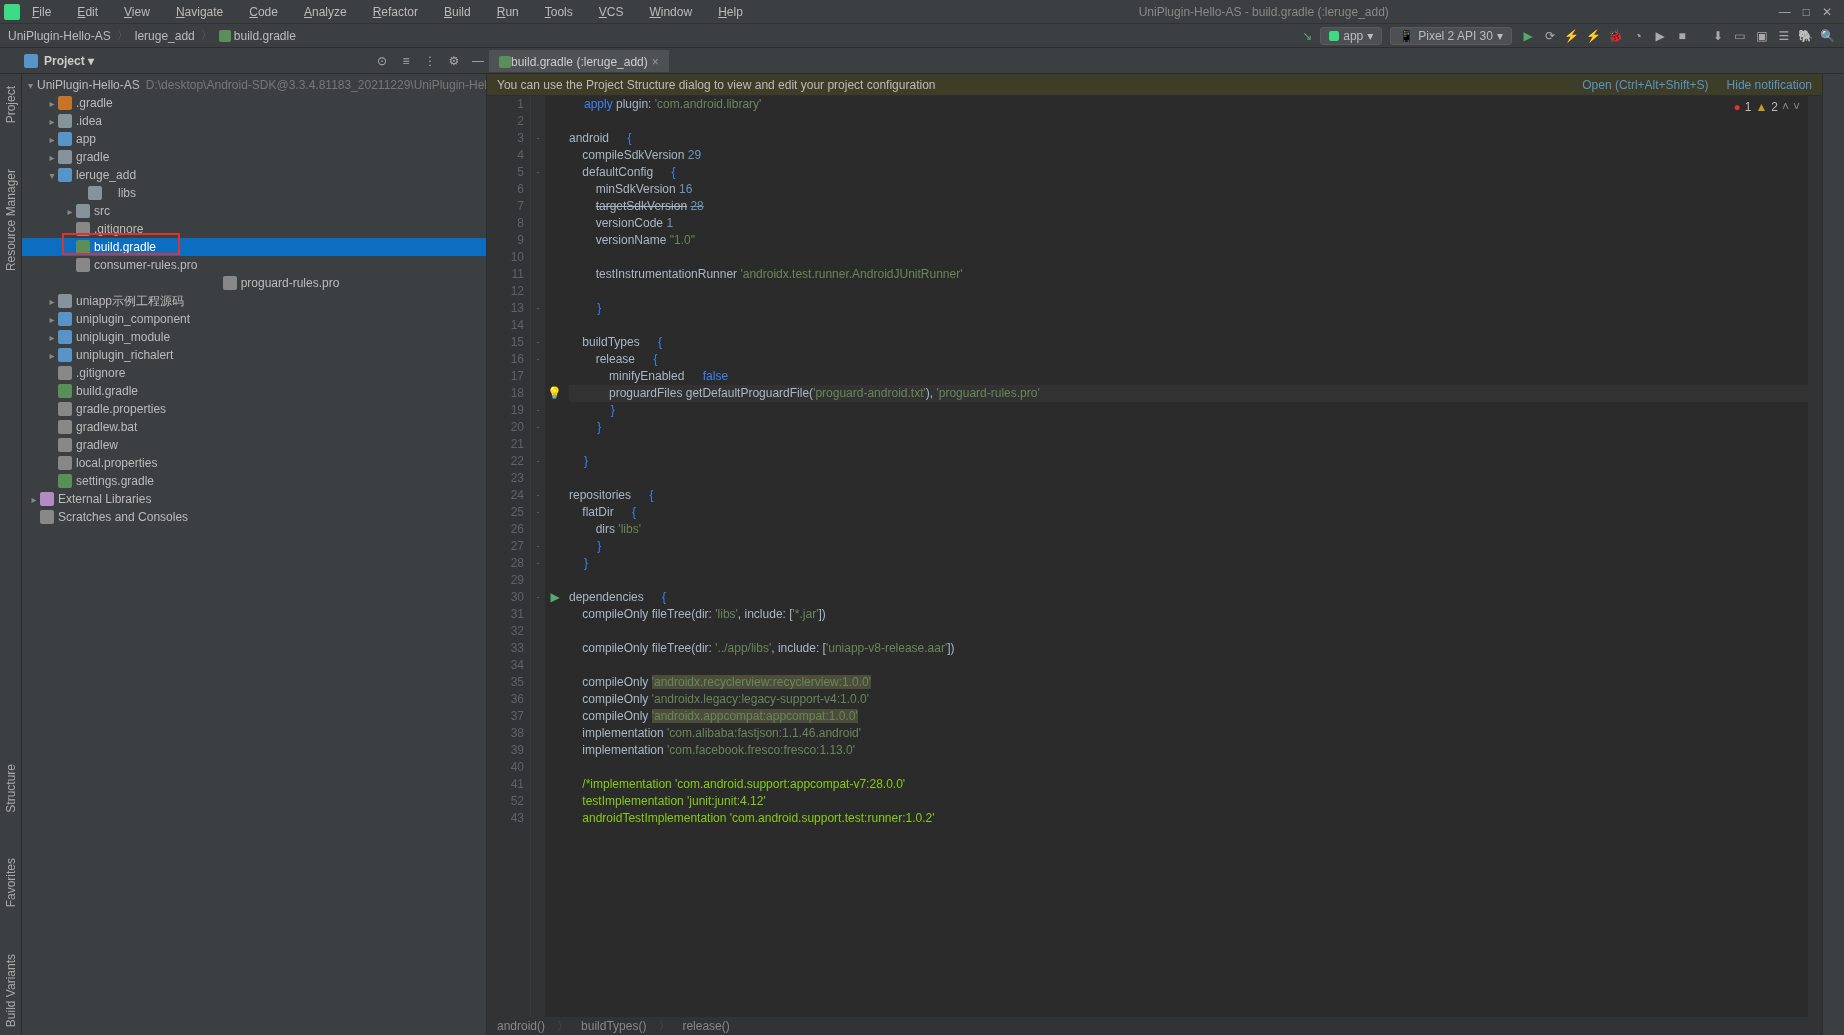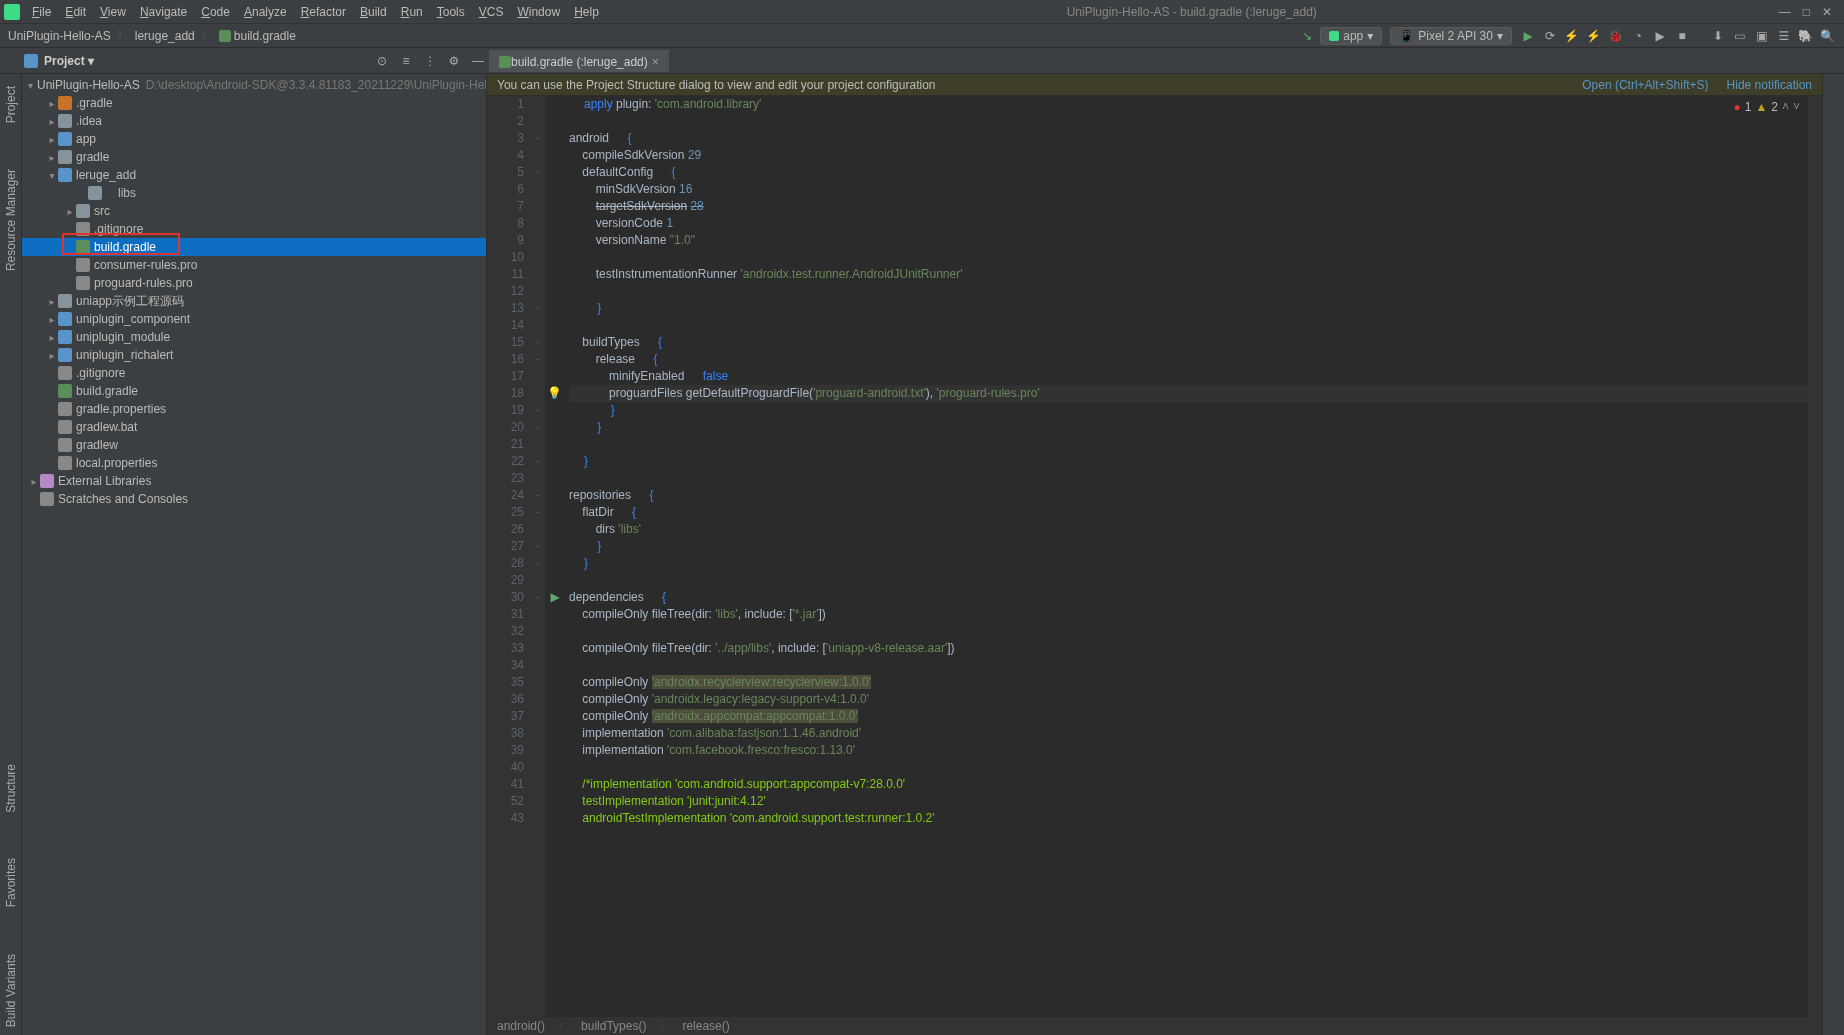--- a/index.html
+++ b/index.html
@@ -1,21 +1,21 @@
 <!DOCTYPE html>
 <html><head>
 <meta charset="utf-8">
 <style>
 * { margin: 0; padding: 0; box-sizing: border-box; font-family: "Segoe UI", Arial, sans-serif; font-size: 12px; }
 body { background: #2b2b2b; color: #bbb; width: 1844px; height: 1035px; overflow: hidden; position: relative; }
 
 
 .titlebar { height: 24px; background: #3c3f41; display: flex; align-items: center; padding: 0 4px; border-bottom: 1px solid #323232; }
 .titlebar .logo { width: 16px; height: 16px; background: #3ddc84; border-radius: 2px; margin-right: 6px; }
-.titlebar .menu { display: flex; gap: 2px; }
+.titlebar .menu { display: flex; gap: 14px; }
 .titlebar .menu span { padding: 2px 6px; color: #bbb; cursor: pointer; }
 .titlebar .menu span:first-letter { text-decoration: underline; }
 .titlebar .title { flex: 1; text-align: center; color: #888; }
 .titlebar .wincontrols { display: flex; gap: 12px; padding-right: 8px; color: #aaa; }
 
 
 .navbar { height: 24px; background: #3c3f41; display: flex; align-items: center; padding: 0 8px; border-bottom: 1px solid #2d2d2d; }
 .navbar .crumbs { display: flex; gap: 6px; align-items: center; color: #bbb; }
 .navbar .crumbs .sep { color: #666; }
 .navbar .spacer { flex: 1; }
@@ -263,21 +263,21 @@
         <span class="arrow"></span>
         <span class="ic gradle"></span>
         <span class="label">build.gradle</span>
       </div>
       <div class="red-box" style="left: 40px; top: 159px; width: 118px; height: 22px;"></div>
       <div class="tree-row" style="padding-left: 42px;">
         <span class="arrow"></span>
         <span class="ic txt"></span>
         <span class="label">consumer-rules.pro</span>
       </div>
-      <div class="tree-row" style="padding-left: 42px;">
+      <div class="tree-row" style="padding-left: 42px; justify-content: center;">
         <span class="arrow"></span>
         <span class="ic txt"></span>
         <span class="label">proguard-rules.pro</span>
       </div>
       <div class="tree-row" style="padding-left: 24px;">
         <span class="arrow">▸</span>
         <span class="ic folder"></span>
         <span class="label">uniapp示例工程源码</span>
       </div>
       <div class="tree-row" style="padding-left: 24px;">
@@ -317,20 +317,25 @@
       </div>
       <div class="tree-row" style="padding-left: 24px;">
         <span class="arrow"></span>
         <span class="ic txt"></span>
         <span class="label">gradlew</span>
       </div>
       <div class="tree-row" style="padding-left: 24px;">
         <span class="arrow"></span>
         <span class="ic txt"></span>
         <span class="label">local.properties</span>
+      </div>
+      <div class="tree-row" style="padding-left: 24px;">
+        <span class="arrow"></span>
+        <span class="ic gradle"></span>
+        <span class="label">settings.gradle</span>
       </div>
       <div class="tree-row" style="padding-left: 6px;">
         <span class="arrow">▸</span>
         <span class="ic lib"></span>
         <span class="label">External Libraries</span>
       </div>
       <div class="tree-row" style="padding-left: 6px;">
         <span class="arrow"></span>
         <span class="ic txt"></span>
         <span class="label">Scratches and Consoles</span>

